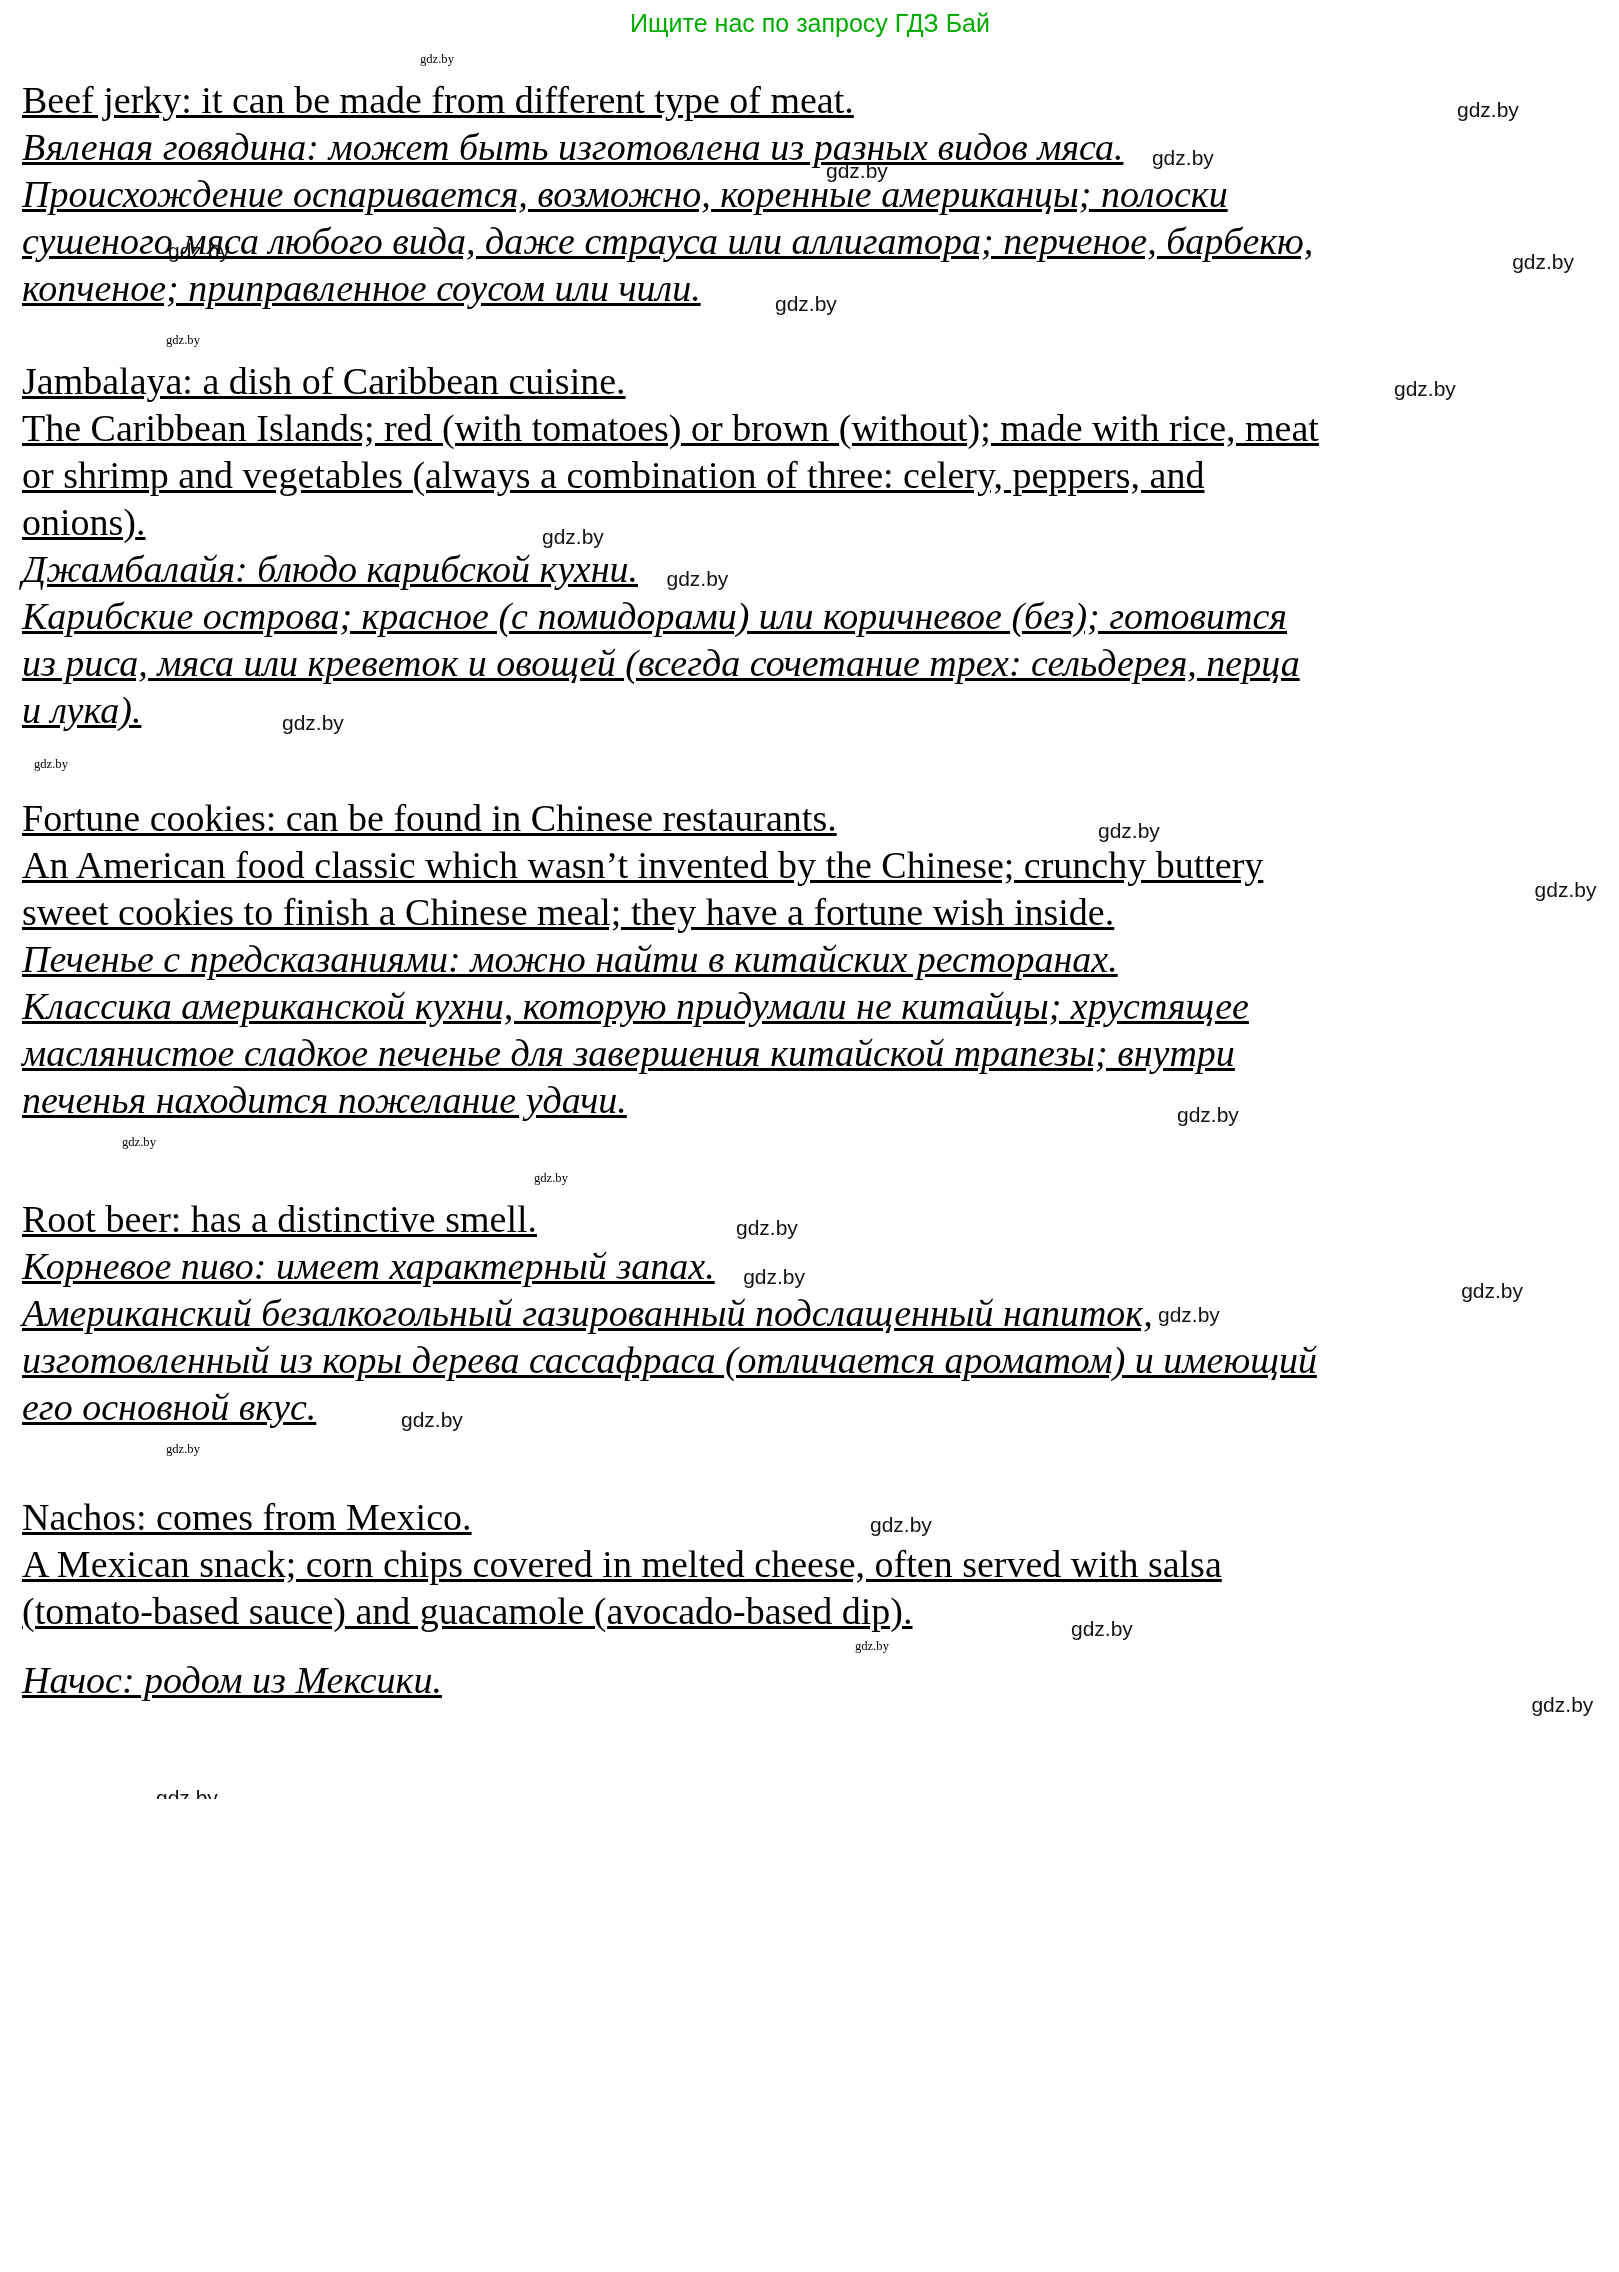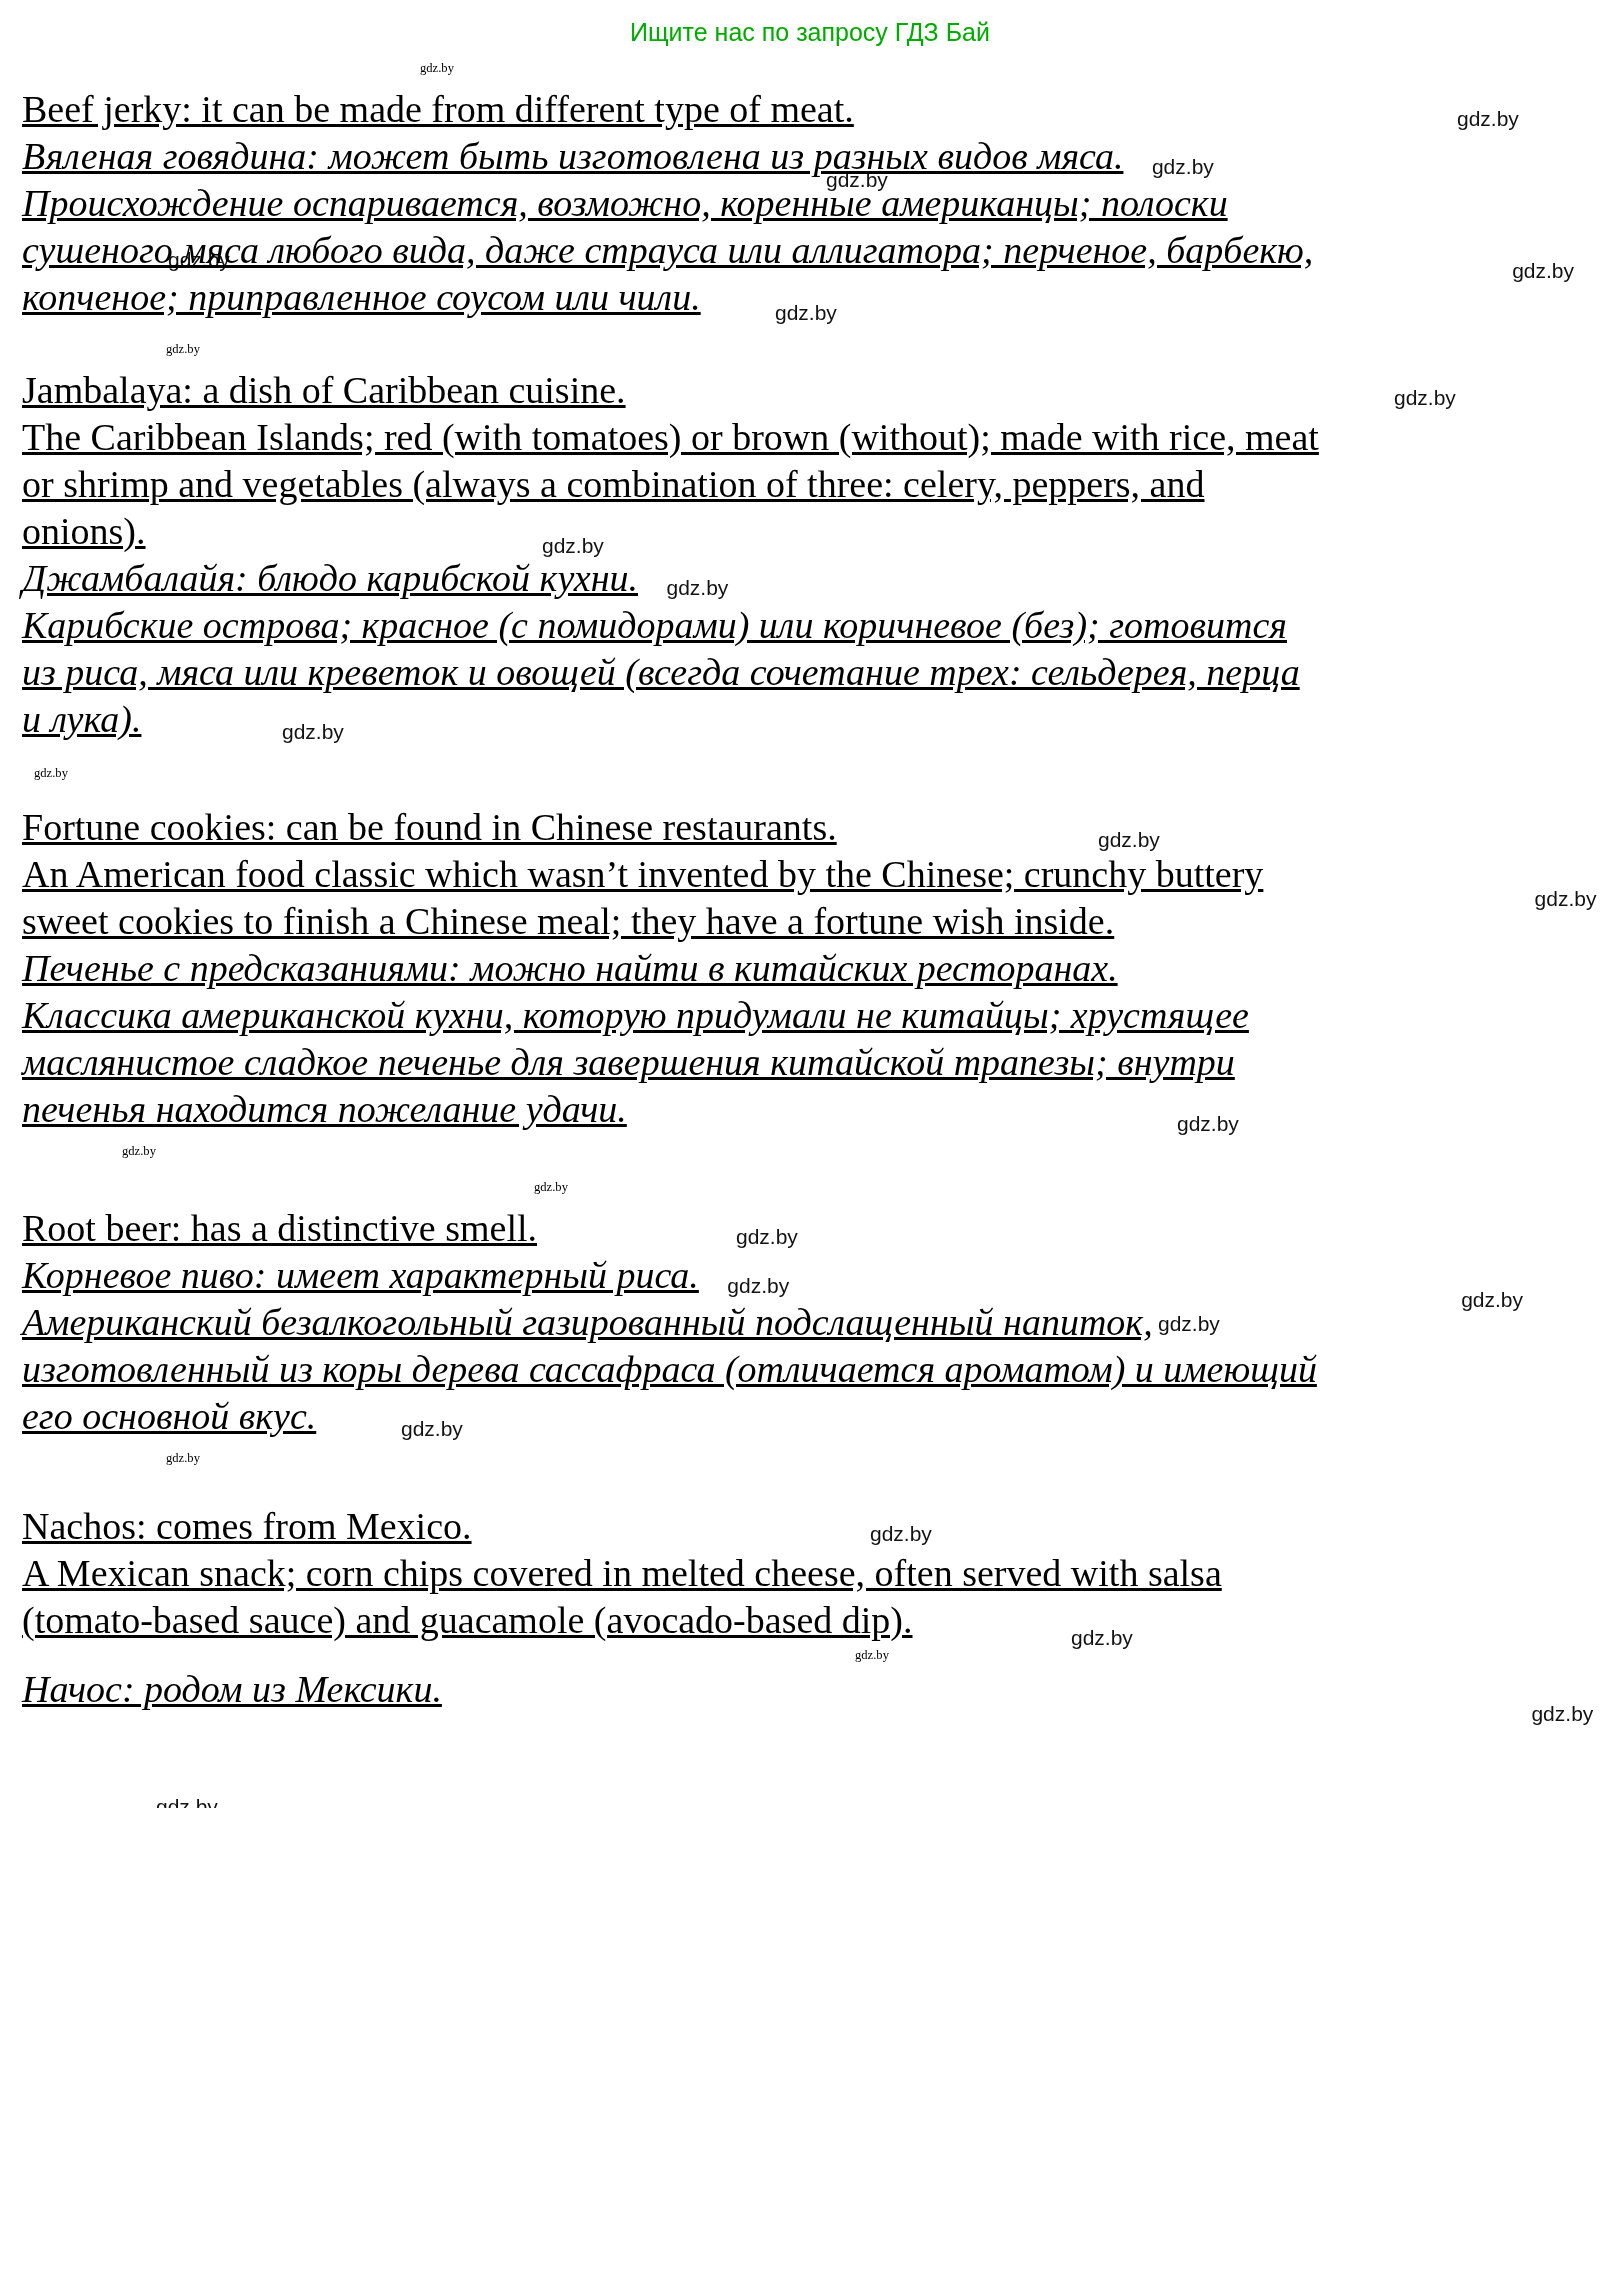--- a/index.html
+++ b/index.html
@@ -2,21 +2,20 @@
 <html style="font-size:12.6px"><head>
 <meta charset="utf-8">
 <style>
   * { margin:0; padding:0; box-sizing:border-box; }
   html,body { background:#ffffff; }
   .page {
     width:1620px; height:1799px; position:relative; overflow:hidden;
     background:#ffffff; color:#000;
     font-family:"Liberation Serif", serif;
     padding:6.3px 22px 0 22px;
-    margin-top:9px;
   }
   .hdr {
     text-align:center; color:#00AC00;
     font-family:"Liberation Sans", sans-serif;
     font-size:25px; line-height:35px; font-weight:400;
   }
   .ftr {
     position:absolute; left:0; bottom:6.3px; width:100%;
     text-align:center; color:#00AC00;
     font-family:"Liberation Sans", sans-serif;
@@ -122,21 +121,21 @@
 
   <section>
     <div class="para">
       <span class="txt">Root beer: has a distinctive smell.</span>
       <span class="wm wm-abs" style="left:714px;top:20.5px">gdz.by</span>
     </div>
     <div class="para">
       <span class="wm wm-abs" style="right:75px;top:36px">gdz.by</span>
     </div>
     <div class="para ru">
-      <span class="txt">Корневое пиво: имеет характерный риса.</span>
+      <span class="txt">Корневое пиво: имеет характерный запах.</span>
       <span class="wm wm-inline">gdz.by</span>
     </div>
     <div class="para ru">
       <span class="txt">Американский безалкогольный газированный подслащенный напиток,
 изготовленный из коры дерева сассафраса (отличается ароматом) и имеющий
 его основной вкус.</span>
       <span class="wm wm-abs" style="left:1136px;top:12.6px">gdz.by</span>
       <span class="wm wm-abs" style="left:379px;top:118px">gdz.by</span>
     </div>
   </section>

